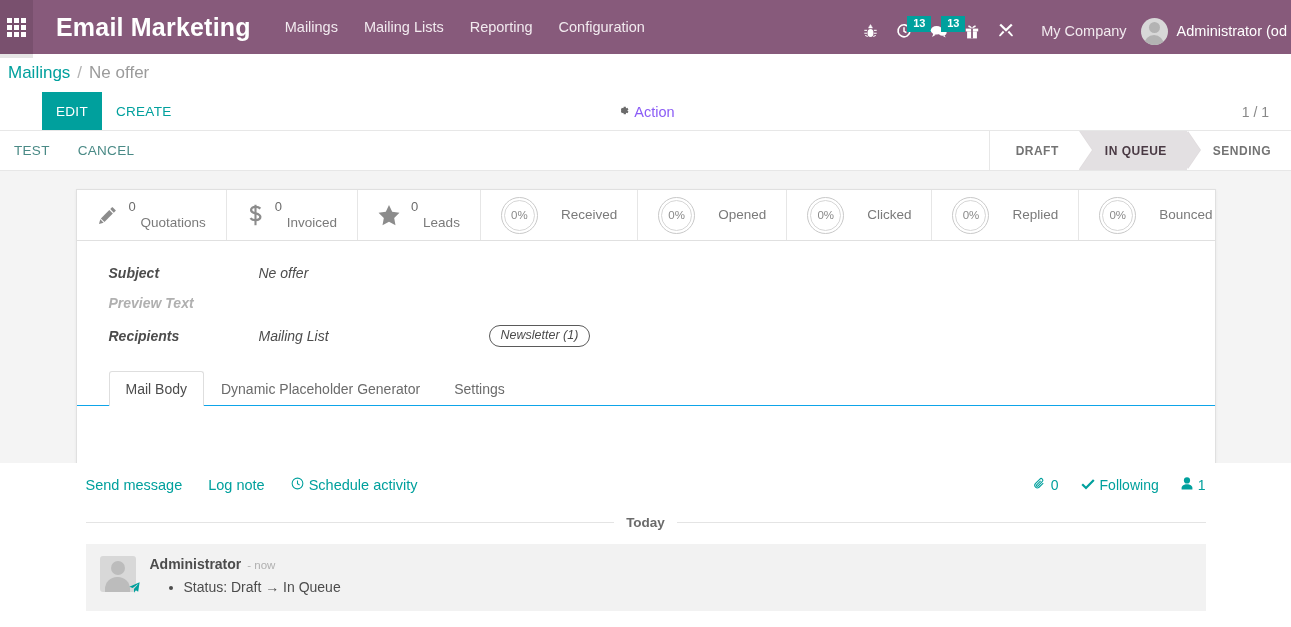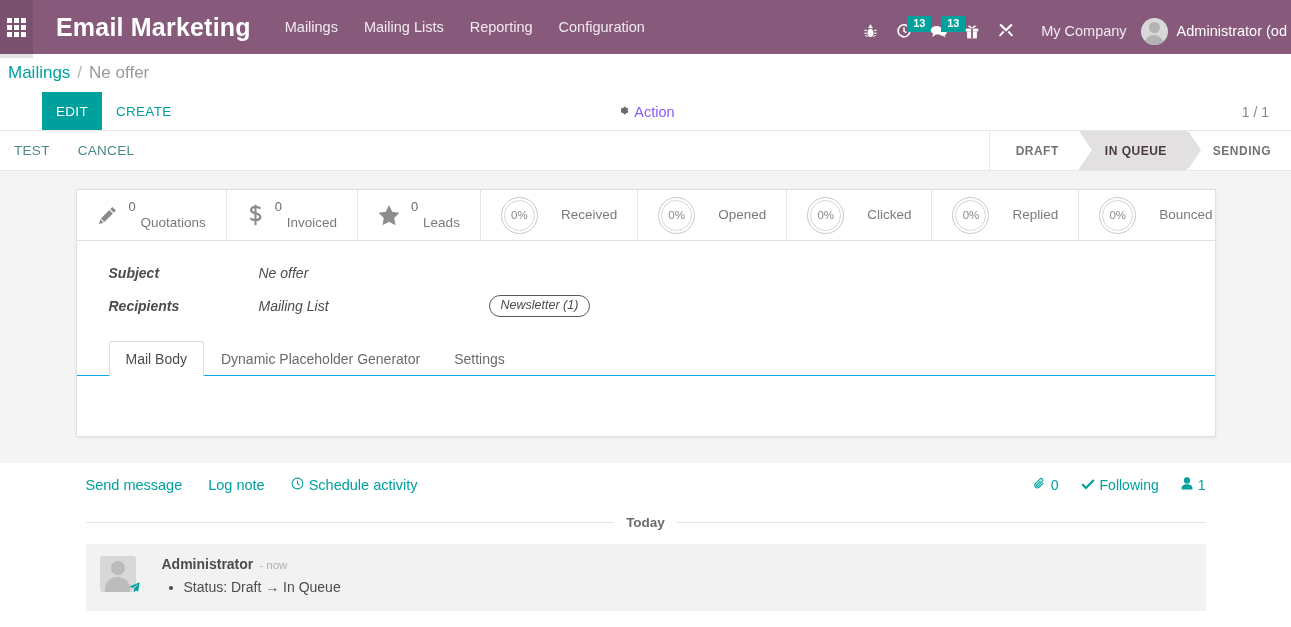--- a/index.html
+++ b/index.html
@@ -224,21 +224,21 @@
   }
   .msg-avatar .body {
     position: absolute; width: 25px; height: 15px; border-radius: 12px 12px 0 0;
     background: #bcbcbc; left: 5.5px; top: 21px;
   }
   .msg-avatar .plane {
     position: absolute; right: -4px; bottom: -3px; color: #00A09D; font-size: 12px;
     line-height: 1;
   }
   .msg-body { flex: 1; }
-  .msg-author { font-size: 14px; font-weight: bold; color: #4c4c4c; margin-left: 12px; }
+  .msg-author { font-size: 14px; font-weight: bold; color: #4c4c4c; }
   .msg-time { font-size: 11.5px; color: #b0b0b0; margin-left: 6px; font-weight: normal; }
   .msg-content { margin: 7px 0 0 34px; font-size: 14px; color: #4c4c4c; }
   .msg-content li { list-style: disc; }
 </style>
 </head>
 <body>
 
 <div class="navbar">
   <div class="apps-toggle">
     <div class="grid-icon">
@@ -438,20 +438,24 @@
       </div>
 
     </div>
 
     <div class="form-area">
       <div class="form-row">
         <div class="form-label">Subject</div>
         <div class="form-value">Ne offer</div>
       </div>
       <div class="form-row">
+        <div class="form-label muted">Preview Text</div>
+        <div class="form-value"></div>
+      </div>
+      <div class="form-row">
         <div class="form-label">Recipients</div>
         <div class="form-value">Mailing List</div>
         <span class="tag-pill">Newsletter (1)</span>
       </div>
     </div>
 
     <div class="tabs">
       <div class="tab active">Mail Body</div>
       <div class="tab">Dynamic Placeholder Generator</div>
       <div class="tab">Settings</div>

